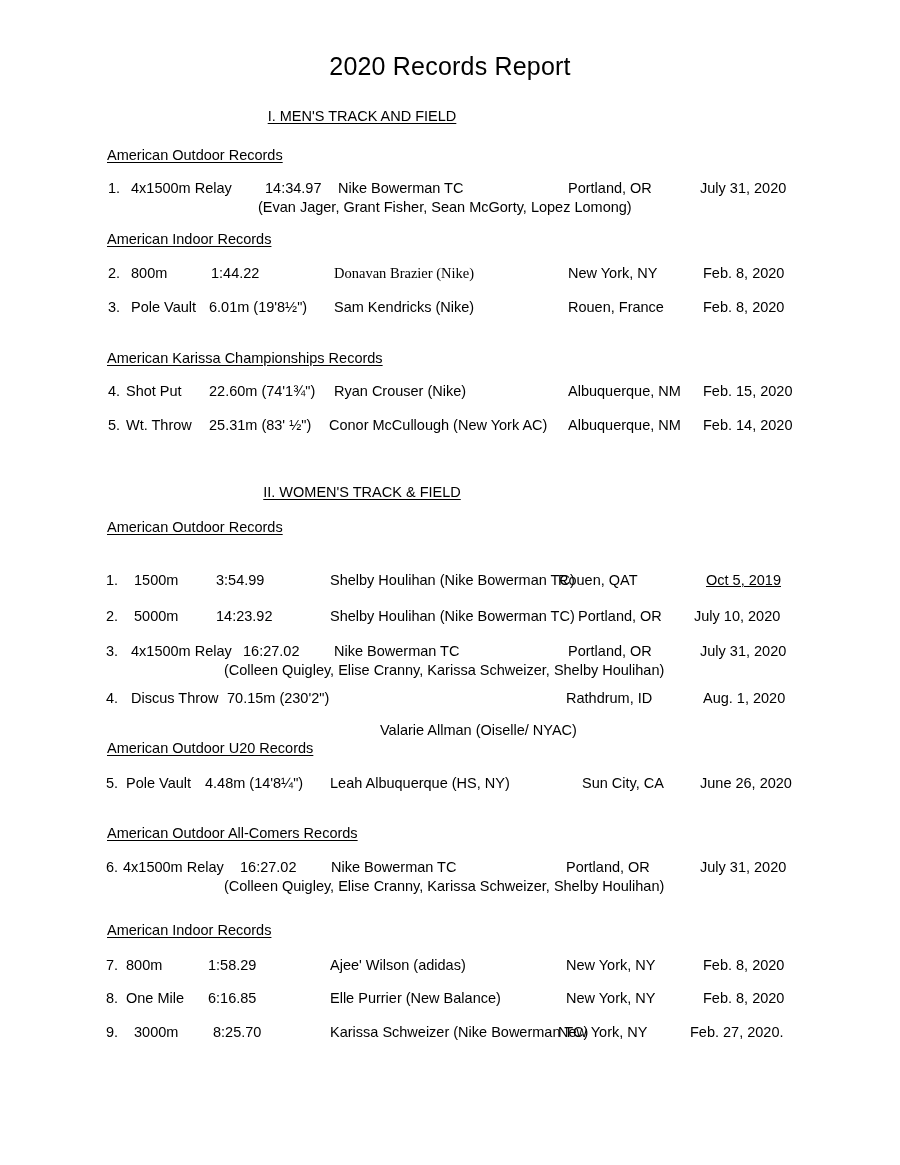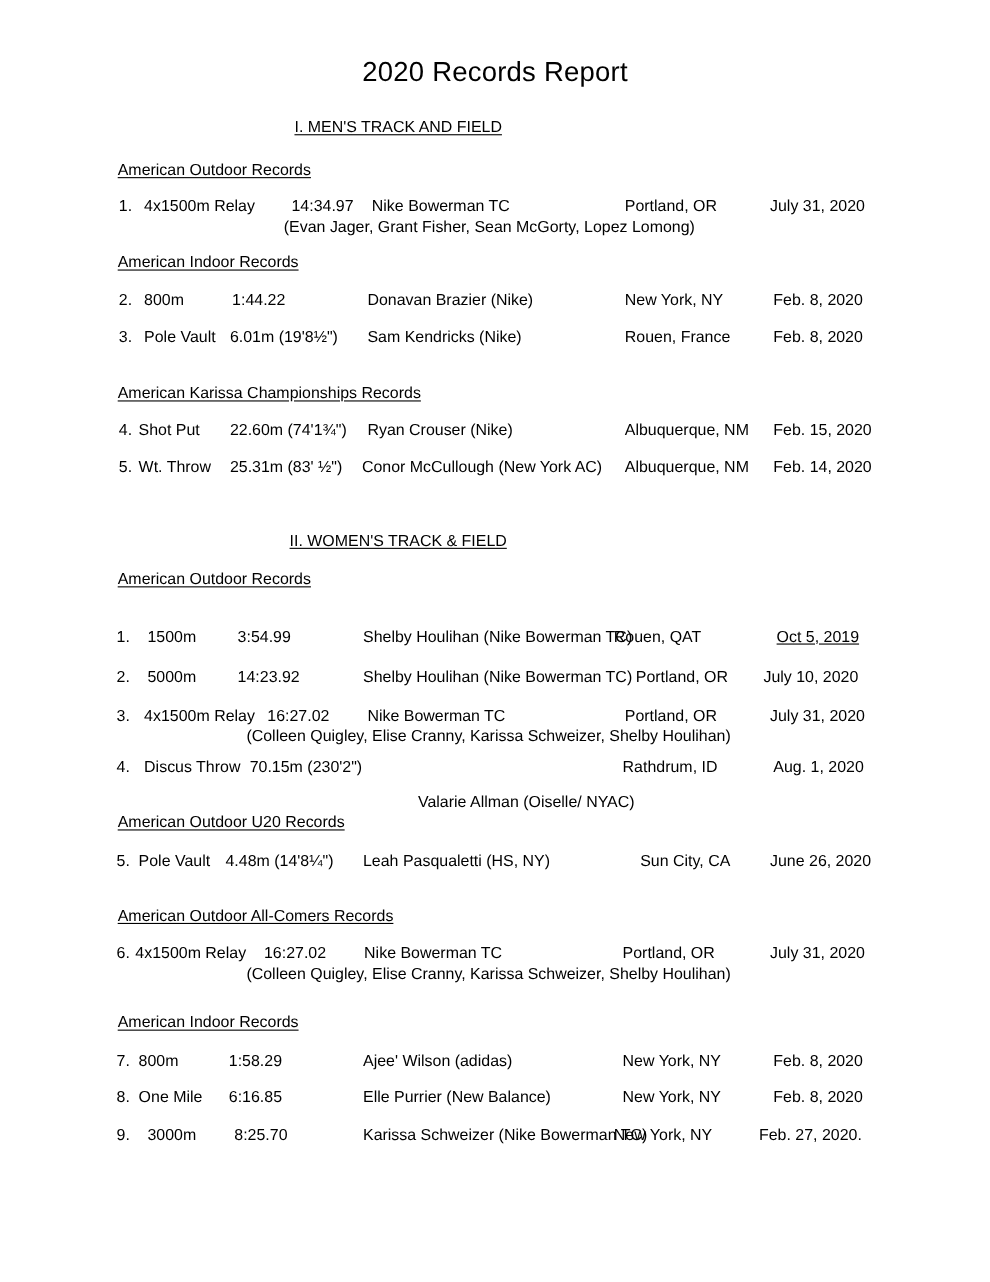--- a/index.html
+++ b/index.html
@@ -112,21 +112,21 @@
         <div class="cell" style="left: 568px;">Portland, OR</div>
         <div class="cell" style="left: 700px;">July 31, 2020</div>
       </div>
       <div class="relay-line" style="top: 199px;">
         <span style="left: 258px;">(Evan Jager, Grant Fisher, Sean McGorty, Lopez Lomong)</span>
       </div>
       <div class="record-row" style="top: 265px;">
         <div class="cell" style="left: 108px;">2.</div>
         <div class="cell" style="left: 131px;">800m</div>
         <div class="cell" style="left: 211px;">1:44.22</div>
-        <div class="cell" style="left: 334px;">Donavan Brazier (Nike)</div>
+        <div class="cell" style="left: 334px; font-family: Liberation Serif, serif;">Donavan Brazier (Nike)</div>
         <div class="cell" style="left: 568px;">New York, NY</div>
         <div class="cell" style="left: 703px;">Feb. 8, 2020</div>
       </div>
       <div class="record-row" style="top: 299px;">
         <div class="cell" style="left: 108px;">3.</div>
         <div class="cell" style="left: 131px;">Pole Vault</div>
         <div class="cell" style="left: 209px;">6.01m (19'8½")</div>
         <div class="cell" style="left: 334px;">Sam Kendricks (Nike)</div>
         <div class="cell" style="left: 568px;">Rouen, France</div>
         <div class="cell" style="left: 703px;">Feb. 8, 2020</div>
@@ -179,21 +179,21 @@
         <div class="cell" style="left: 131px;">Discus Throw</div>
         <div class="cell" style="left: 227px;">70.15m (230'2")</div>
         <div class="cell" style="left: 380px; margin-top: 32px;">Valarie Allman (Oiselle/ NYAC)</div>
         <div class="cell" style="left: 566px;">Rathdrum, ID</div>
         <div class="cell" style="left: 703px;">Aug. 1, 2020</div>
       </div>
       <div class="record-row" style="top: 775px;">
         <div class="cell" style="left: 106px;">5.</div>
         <div class="cell" style="left: 126px;">Pole Vault</div>
         <div class="cell" style="left: 205px;">4.48m (14'8¼")</div>
-        <div class="cell" style="left: 330px;">Leah Pasqualetti (HS, NY)</div>
+        <div class="cell" style="left: 330px;">Leah Albuquerque (HS, NY)</div>
         <div class="cell" style="left: 582px;">Sun City, CA</div>
         <div class="cell" style="left: 700px;">June 26, 2020</div>
       </div>
       <div class="record-row" style="top: 859px;">
         <div class="cell" style="left: 106px;">6.</div>
         <div class="cell" style="left: 123px;">4x1500m Relay</div>
         <div class="cell" style="left: 240px;">16:27.02</div>
         <div class="cell" style="left: 331px;">Nike Bowerman TC</div>
         <div class="cell" style="left: 566px;">Portland, OR</div>
         <div class="cell" style="left: 700px;">July 31, 2020</div>

